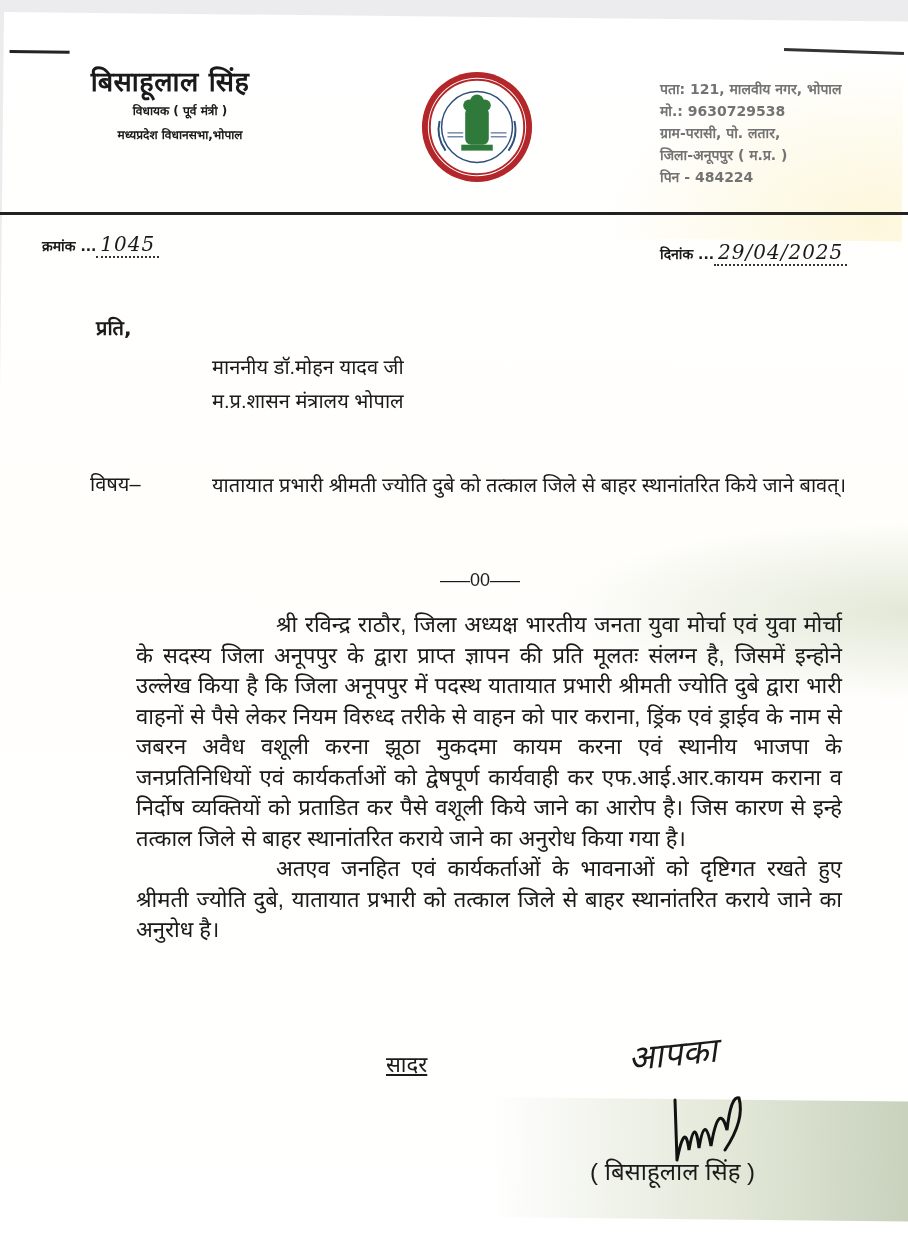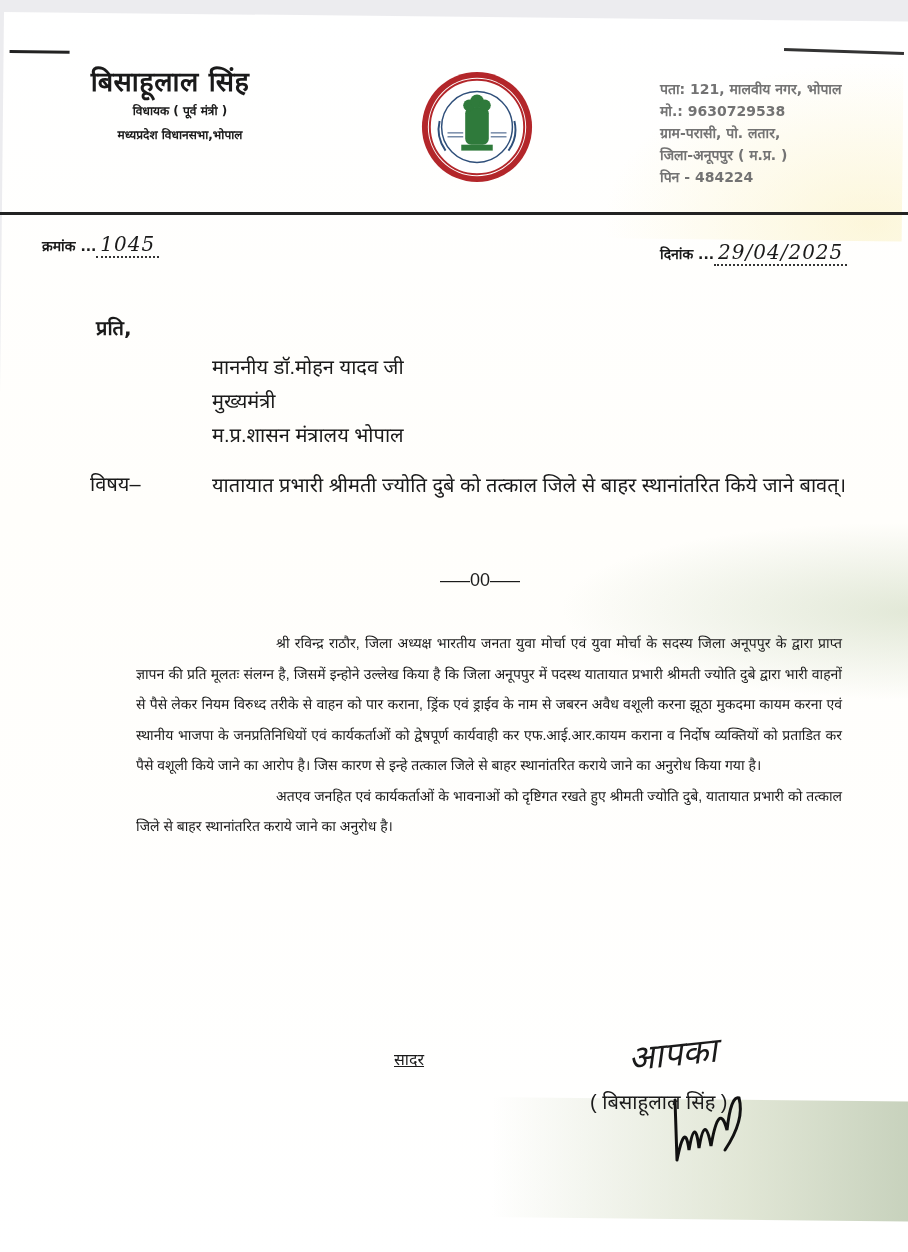--- a/index.html
+++ b/index.html
@@ -50,30 +50,30 @@
 
   .salutation { position: absolute; left: 96px; top: 282px; font-size: 20px; font-weight: bold; margin-top: 32px; }
 
   .recipient { position: absolute; left: 212px; top: 350px; font-size: 20px; line-height: 34px; font-family: "Liberation Sans", sans-serif; }
 
   .subject-label { position: absolute; left: 90px; top: 470px; font-size: 20px; font-family: "Liberation Sans", sans-serif; }
   .subject { position: absolute; left: 212px; top: 470px; width: 640px; font-size: 20px; line-height: 30px; font-family: "Liberation Sans", sans-serif; }
   .sep { position: absolute; left: 440px; top: 570px; font-size: 18px; font-family: "Liberation Sans", sans-serif; }
 
   .body {
-    position: absolute; left: 136px; top: 628px; width: 706px;
-    font-size: 14px; line-height: 30.5px; text-align: justify;
+    position: absolute; left: 136px; top: 610px; width: 706px;
+    font-size: 22px; line-height: 30.5px; text-align: justify;
     font-family: "Liberation Sans", sans-serif;
   }
   .body p { margin: 0; text-indent: 140px; }
 
-  .sadar { position: absolute; left: 386px; top: 1048px; font-size: 16px; text-decoration: underline; font-family: "Liberation Sans", sans-serif; margin-left: 8px; }
+  .sadar { position: absolute; left: 386px; top: 1048px; font-size: 22px; text-decoration: underline; font-family: "Liberation Sans", sans-serif; }
   .aapka { position: absolute; left: 628px; top: 1030px; font-size: 34px; font-family: "DejaVu Serif", serif; font-style: italic; transform: rotate(-6deg); }
   .signature { position: absolute; left: 665px; top: 1090px; width: 90px; height: 80px; }
-  .signer { position: absolute; left: 590px; top: 1088px; font-size: 20px; font-family: "Liberation Sans", sans-serif; }
+  .signer { position: absolute; left: 590px; top: 1154px; font-size: 24px; font-family: "Liberation Sans", sans-serif; }
 </style>
 </head>
 <body>
 
 <div class="page">
   <div class="shade c"></div>
   <div class="shade a"></div>
   <div class="shade b"></div>
   <div class="top-edge"></div>
 </div>
@@ -127,21 +127,20 @@
   <span>क्रमांक ...</span><span class="hand">1045</span>
 </div>
 <div class="date">
   <span>दिनांक ...</span><span class="hand">29/04/2025</span>
 </div>
 
 <div class="salutation">प्रति,</div>
 
 <div class="recipient">
   <div>माननीय डॉ.मोहन यादव जी</div>
-  <div>मुख्यमंत्री</div>
   <div>म.प्र.शासन मंत्रालय भोपाल</div>
 </div>
 
 <div class="subject-label">विषय–</div>
 <div class="subject">यातायात प्रभारी श्रीमती ज्योति दुबे को तत्काल जिले से बाहर स्थानांतरित किये जाने बावत्।</div>
 <div class="sep">–––00–––</div>
 
 <div class="body">
   <p>श्री रविन्द्र राठौर, जिला अध्यक्ष भारतीय जनता युवा मोर्चा एवं युवा मोर्चा के सदस्य जिला अनूपपुर के द्वारा प्राप्त ज्ञापन की प्रति मूलतः संलग्न है, जिसमें इन्होने उल्लेख किया है कि जिला अनूपपुर में पदस्थ यातायात प्रभारी श्रीमती ज्योति दुबे द्वारा भारी वाहनों से पैसे लेकर नियम विरुध्द तरीके से वाहन को पार कराना, ड्रिंक एवं ड्राईव के नाम से जबरन अवैध वशूली करना झूठा मुकदमा कायम करना एवं स्थानीय भाजपा के जनप्रतिनिधियों एवं कार्यकर्ताओं को द्वेषपूर्ण कार्यवाही कर एफ.आई.आर.कायम कराना व निर्दोष व्यक्तियों को प्रताडित कर पैसे वशूली किये जाने का आरोप है। जिस कारण से इन्हे तत्काल जिले से बाहर स्थानांतरित कराये जाने का अनुरोध किया गया है।</p>
   <p>अतएव जनहित एवं कार्यकर्ताओं के भावनाओं को दृष्टिगत रखते हुए श्रीमती ज्योति दुबे, यातायात प्रभारी को तत्काल जिले से बाहर स्थानांतरित कराये जाने का अनुरोध है।</p>

